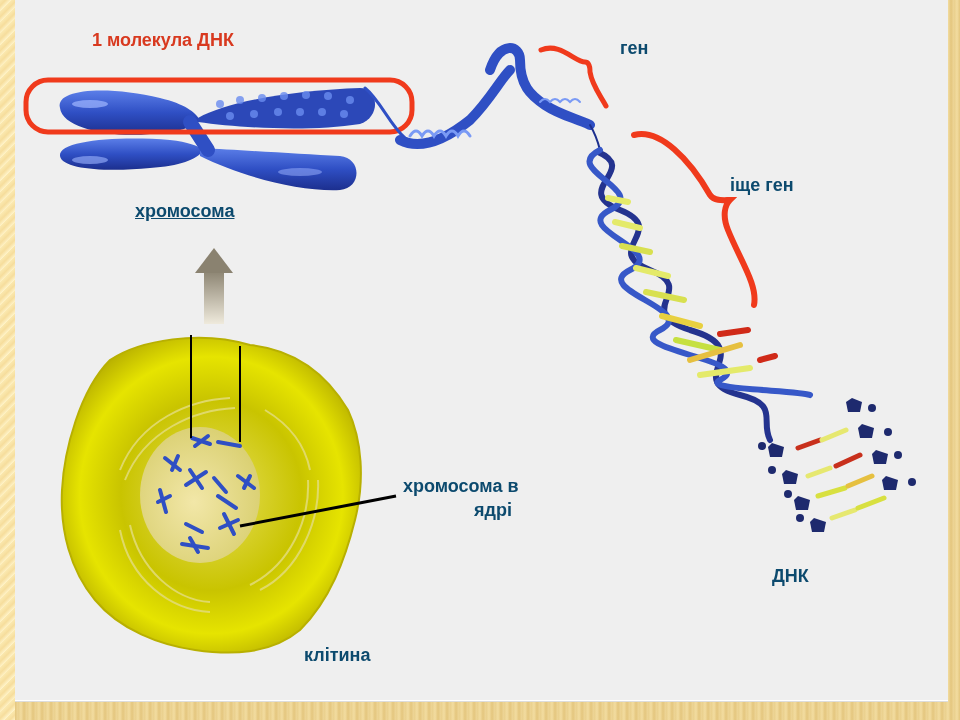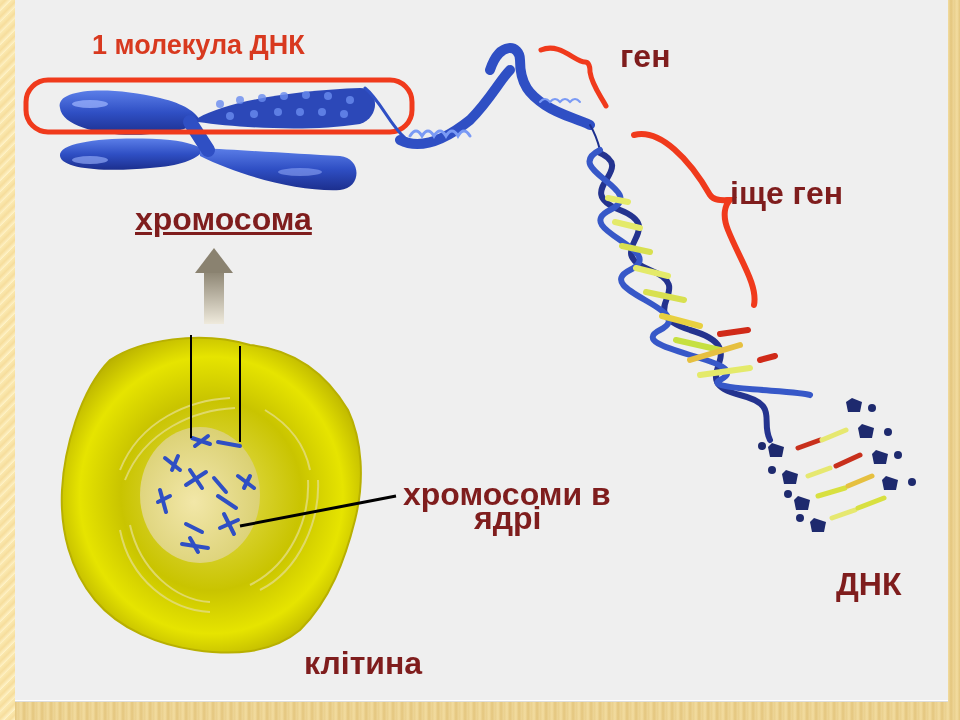--- a/index.html
+++ b/index.html
@@ -11,23 +11,23 @@
   .frame-left {
     position: absolute; left: 0; top: 0; width: 15px; height: 720px;
     background: repeating-linear-gradient(135deg, #fbe9b0 0px, #f6dd9c 4px, #fff3c8 8px);
   }
   .slide {
     position: absolute; left: 15px; top: 0; width: 933px; height: 700px;
     background: #efefef;
     box-shadow: 0 1px 0 #ffffff, 0 2px 0 #dcdcdc;
   }
   .label {
-    position: absolute; font-weight: bold; color: #7f1d1d; font-size: 32px; white-space: nowrap;
-  }
-  .title-label { color: #d8391f; font-size: 27px; }
+    position: absolute; font-weight: bold; color: #0c4a6e; font-size: 18px; white-space: nowrap;
+  }
+  .title-label { color: #d8391f; font-size: 18px; }
   svg.art { position: absolute; left: 0; top: 0; }
 </style>
 </head>
 <body>
 
 <div class="frame-left"></div>
 <div class="slide"></div>
 
 <svg class="art" width="960" height="720" viewBox="0 0 960 720">
   <defs>
@@ -189,16 +189,16 @@
     <line x1="240" y1="346" x2="240" y2="442" stroke="#000" stroke-width="2"></line>
   </g>
 
   <line x1="240" y1="526" x2="396" y2="496" stroke="#000" stroke-width="3"></line>
 </svg>
 
 <div class="label title-label" style="left:92px; top:30px;">1 молекула ДНК</div>
 <div class="label" style="left:135px; top:201px;text-decoration:underline;">хромосома</div>
 <div class="label" style="left:620px; top:38px;">ген</div>
 <div class="label" style="left:730px; top:175px;">іще ген</div>
-<div class="label" style="left:403px; top:476px;">хромосоми в</div>
+<div class="label" style="left:403px; top:476px;">хромосома в</div>
 <div class="label" style="left:474px; top:500px;">ядрі</div>
 <div class="label" style="left:304px; top:645px;">клітина</div>
-<div class="label" style="left:836px; top:566px;">ДНК</div>
+<div class="label" style="left:772px; top:566px;">ДНК</div>
 
 </body></html>

